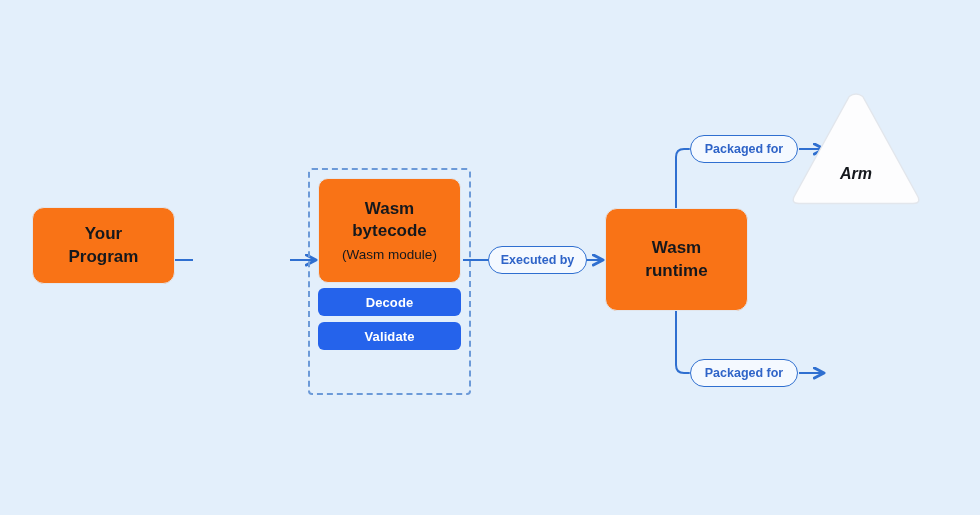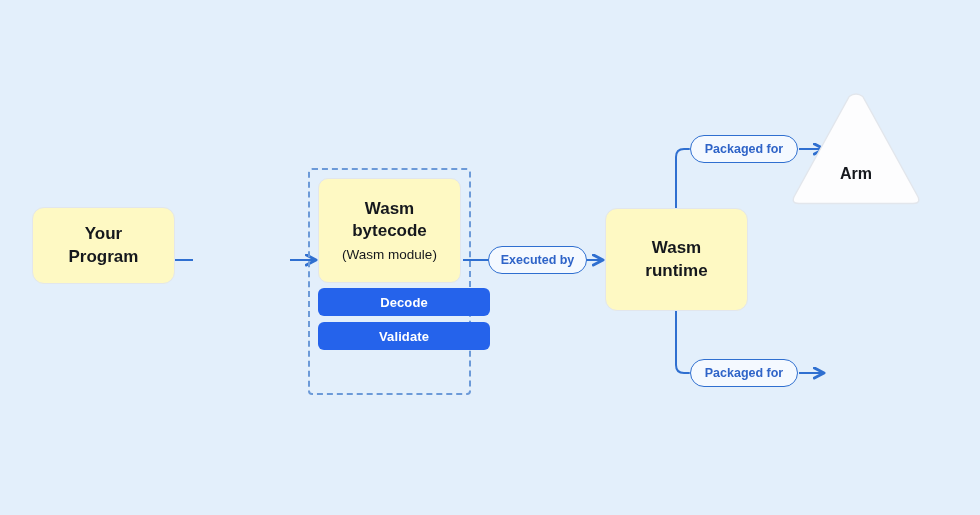--- a/index.html
+++ b/index.html
@@ -23,21 +23,21 @@
     position: absolute;
     left: 0;
     top: 0;
     width: 980px;
     height: 515px;
   }
 
   
   .node-card {
     position: absolute;
-    background: #fef9c3;
+    background: #f97316;
     border: 1px solid #e2e6ec;
     border-radius: 12px;
     box-sizing: border-box;
     display: flex;
     flex-direction: column;
     align-items: center;
     justify-content: center;
     text-align: center;
     color: #15181d;
     font-weight: bold;
@@ -78,21 +78,21 @@
     border-radius: 4px;
     box-sizing: border-box;
     background: transparent;
     z-index: 2;
   }
 
   
   .stage-pill {
     position: absolute;
     left: 318px;
-    width: 172px;
+    width: 143px;
     height: 28px;
     background: #2563eb;
     border-radius: 6px;
     color: #ffffff;
     font-size: 13px;
     font-weight: bold;
     display: flex;
     align-items: center;
     justify-content: center;
     letter-spacing: .1px;
@@ -124,20 +124,21 @@
   #pill-executed-by   { left: 488px; top: 246px; width: 99px; }
   #pill-packaged-arm  { left: 690px; top: 135px; width: 108px; }
   #pill-packaged-x86  { left: 690px; top: 359px; width: 108px; }
 
   
   .tri-node {
     position: absolute;
     width: 134px;
     height: 118px;
     z-index: 3;
+    font-style: italic;
   }
   #tri-arm { left: 789px; top: 89px; }
   #tri-x86 { left: 789px; top: 312px; }
   .tri-node svg { display: block; width: 134px; height: 118px; }
   .tri-label {
     position: absolute;
     left: 0;
     width: 134px;
     text-align: center;
     font-size: 16px;

